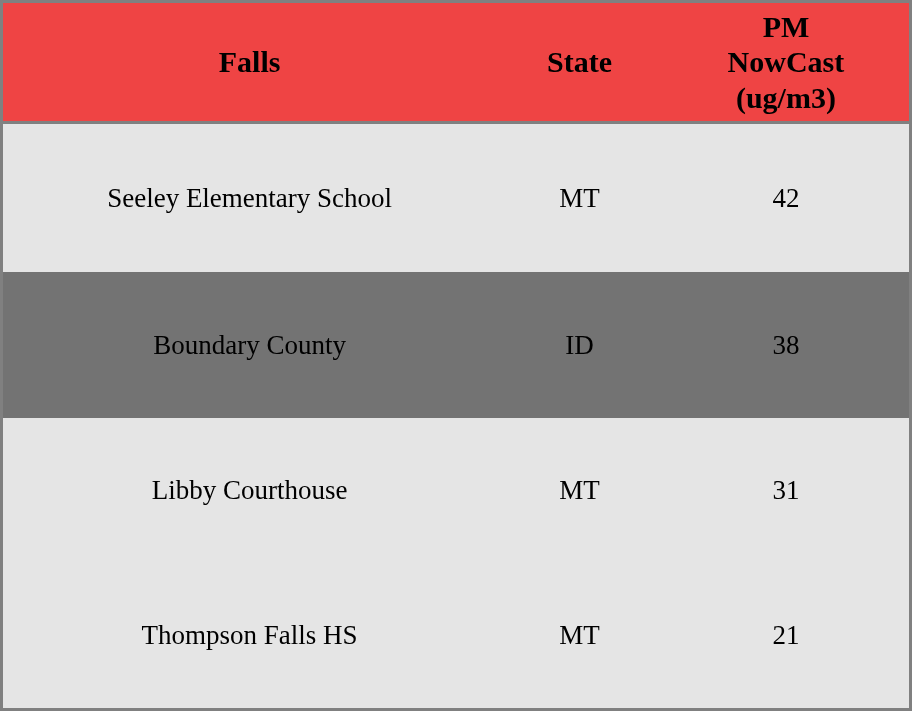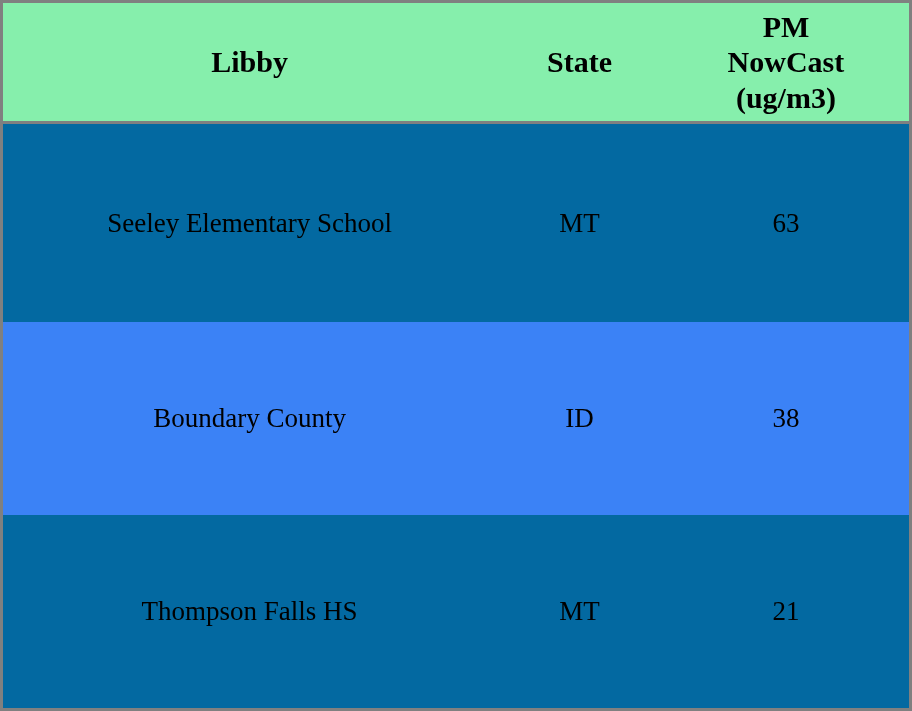--- a/index.html
+++ b/index.html
@@ -23,21 +23,21 @@
   table.data-table {
     width: 100%;
     height: 100%;
     border-collapse: collapse;
     table-layout: fixed;
   }
   thead tr {
     background: #cccccc;
   }
   thead th {
-    background: #86efac;
+    background: #ef4444;
     color: #000000;
     font-weight: bold;
     font-size: 30px;
     line-height: 1.18;
     text-align: center;
     vertical-align: middle;
     padding: 6px 4px;
     border-bottom: 3px solid #808080;
     font-family: "Liberation Serif", serif;
   }
@@ -47,49 +47,54 @@
 
   tbody td {
     font-size: 27px;
     color: #000000;
     text-align: center;
     vertical-align: middle;
     padding: 8px 4px;
     font-family: "Liberation Serif", serif;
     border: none;
   }
-  tbody tr.row-odd  { background: #0369a1; }
-  tbody tr.row-even { background: #3b82f6; }
+  tbody tr.row-odd  { background: #e5e5e5; }
+  tbody tr.row-even { background: #737373; }
 </style>
 </head>
 <body>
 
 <div class="table-frame">
   <table class="data-table">
     <thead>
       <tr>
-        <th class="col-site">Libby</th>
+        <th class="col-site">Falls</th>
         <th class="col-state">State</th>
         <th class="col-value">
           <div>PM</div>
           <div>NowCast</div>
           <div>(ug/m3)</div>
         </th>
       </tr>
     </thead>
     <tbody>
       <tr class="row-odd">
         <td>Seeley Elementary School</td>
         <td>MT</td>
-        <td>63</td>
+        <td>42</td>
       </tr>
       <tr class="row-even">
         <td>Boundary County</td>
         <td>ID</td>
         <td>38</td>
+      </tr>
+      <tr class="row-odd">
+        <td>Libby Courthouse</td>
+        <td>MT</td>
+        <td>31</td>
       </tr>
       <tr class="row-odd">
         <td>Thompson Falls HS</td>
         <td>MT</td>
         <td>21</td>
       </tr>
     </tbody>
   </table>
 </div>
 

